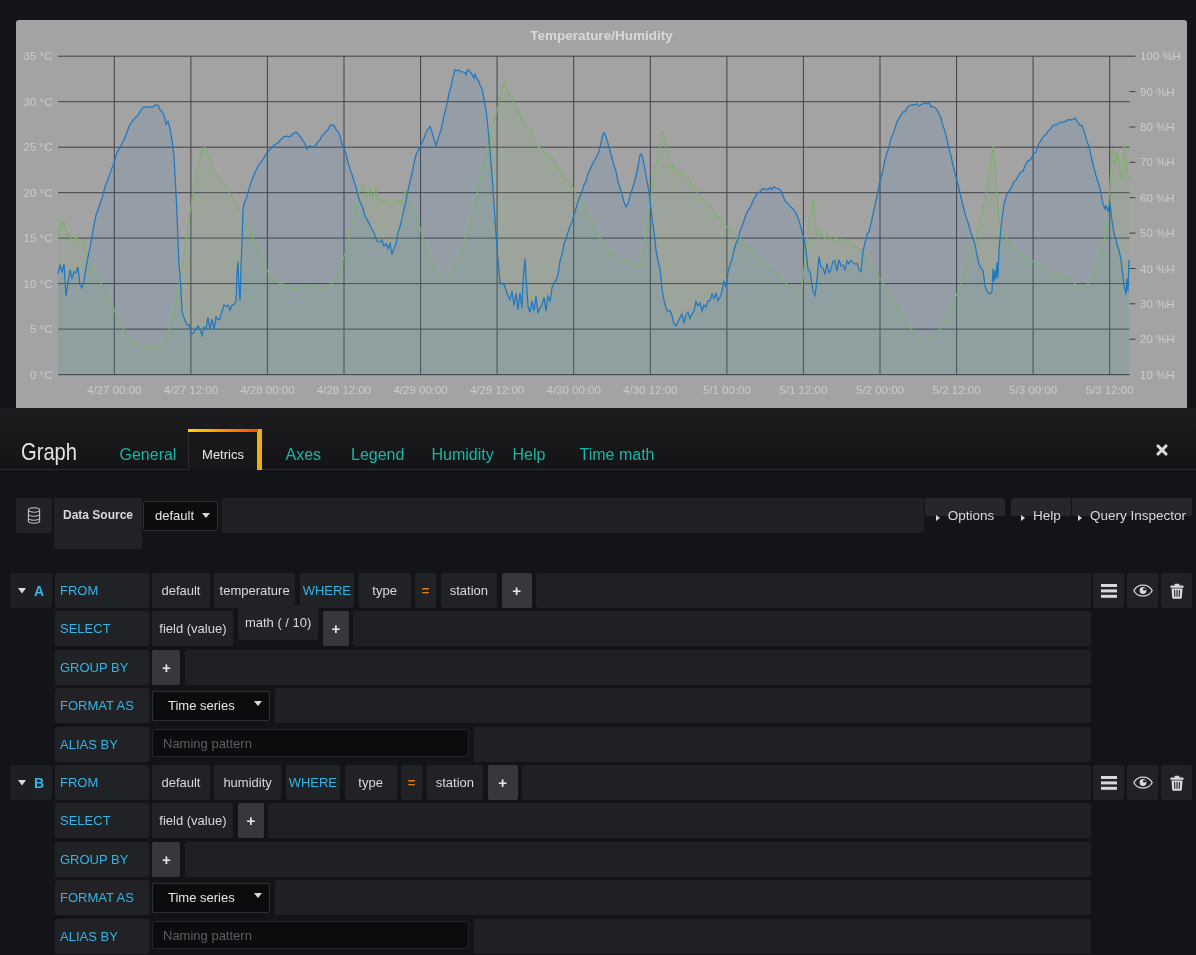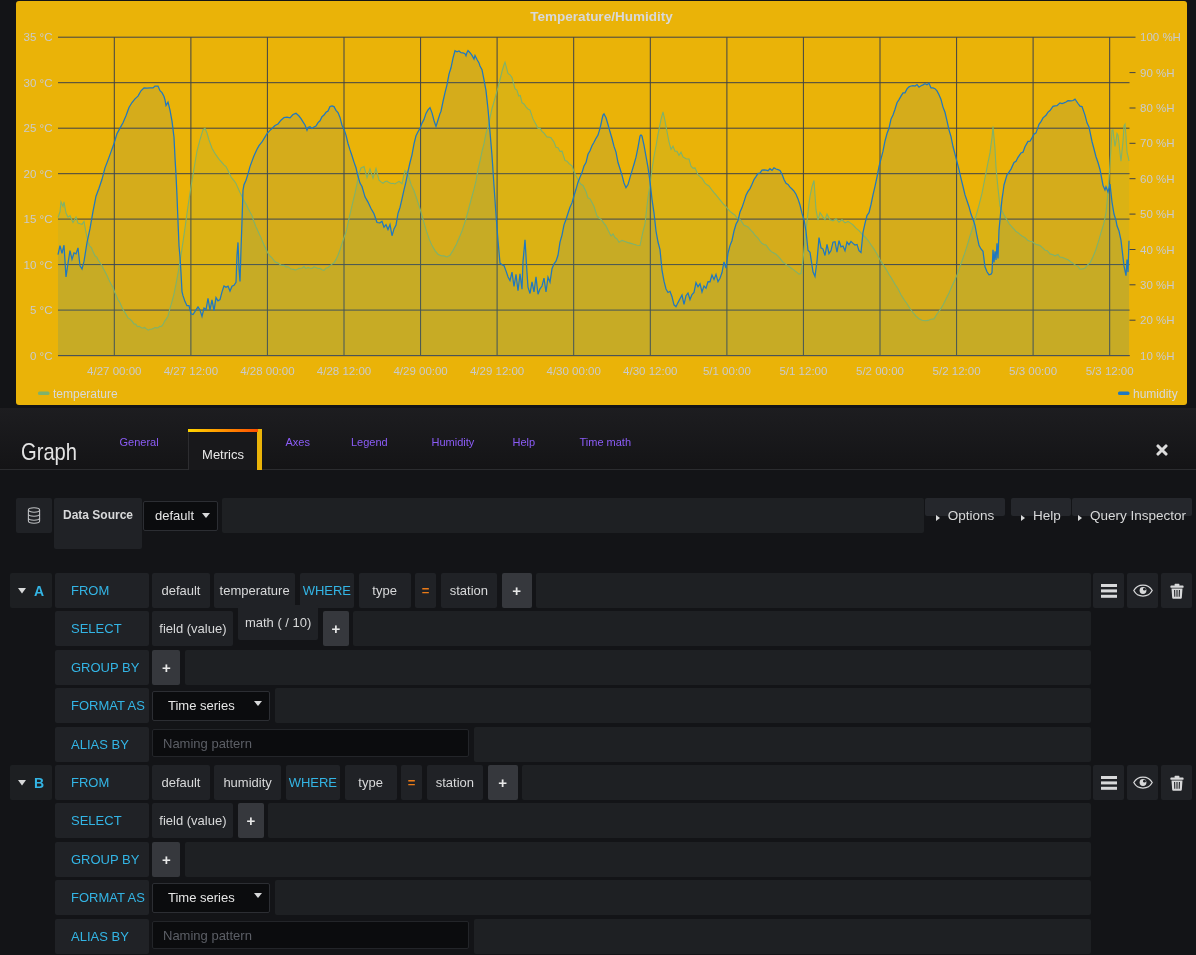--- a/index.html
+++ b/index.html
@@ -1,27 +1,27 @@
 <!DOCTYPE html>
 <html><head><meta charset="utf-8"><style>
 
 *{margin:0;padding:0;box-sizing:border-box}
 html,body{width:1196px;height:955px;background:#131417;overflow:hidden;font-family:"Liberation Sans",sans-serif}
 .abs{position:absolute}
-.panel{position:absolute;left:16px;top:1px;width:1171px;height:404px;background:#eab308;border-radius:3px}
+.panel{position:absolute;left:16px;top:20px;width:1171px;height:404px;background:#a3a3a3;border-radius:3px}
 .tabhdr{position:absolute;left:0;top:408px;width:1196px;height:62px;background:linear-gradient(#1d1d20,#141416);border-bottom:1px solid #2b2c2f}
 .gtitle{position:absolute;left:21px;top:438px;font-size:24px;color:#e3e3e3;transform:scaleX(0.84);transform-origin:left center}
-.tab{position:absolute;top:436px;font-size:11px;color:#8b5cf6}
+.tab{position:absolute;top:446px;font-size:16px;color:#14b8a6}
 .atab{position:absolute;left:188px;top:429px;width:74px;height:41px;background:#18181b;border-left:1px solid #2d2d30;border-right:5px solid #eab308}
 .atab .grad{position:absolute;left:-1px;top:0;right:-1px;height:3px;background:linear-gradient(90deg,#fed500,#ff4e00)}
 .atab .lbl{position:absolute;left:0;width:100%;top:18px;text-align:center;font-size:13px;color:#e9e9e9}
 .cell{position:absolute;background:#202226;height:35px;border-radius:2px}
 .cell36{position:absolute;background:#202226;height:51px;border-radius:2px}
 .ct{color:#d8d9da;font-size:13px;text-align:center;line-height:35px;white-space:nowrap;overflow:hidden}
-.key{color:#33b5e5;font-size:13px;line-height:35px;padding-left:16px;white-space:nowrap}
+.key{color:#33b5e5;font-size:13px;line-height:35px;padding-left:5px;white-space:nowrap}
 .plus{background:#36383d;color:#e8e8e8;font-size:15px;font-weight:bold;text-align:center;line-height:35px}
 .grow{position:absolute;background:#1e2023;height:35px;border-radius:2px}
 .blk{position:absolute;background:#0b0c0e;border:1px solid #2c2e33;border-radius:2px}
 .btn{position:absolute;background:#25272c;height:18px;color:#d8d9da;font-size:13.5px;text-align:center;line-height:35px;border-radius:2px}
 .car{display:inline-block;width:0;height:0;border-left:4.5px solid #d8d9da;border-top:3.8px solid transparent;border-bottom:3.8px solid transparent;margin-right:8px;vertical-align:-1px}
 .dcar{display:inline-block;width:0;height:0;border-top:5px solid #d8d9da;border-left:4.5px solid transparent;border-right:4.5px solid transparent;vertical-align:2px}
 
 </style></head><body>
 <div class="panel">
     <svg width="1171" height="404" viewBox="0 0 1171 404" style="position:absolute;left:0;top:0">

